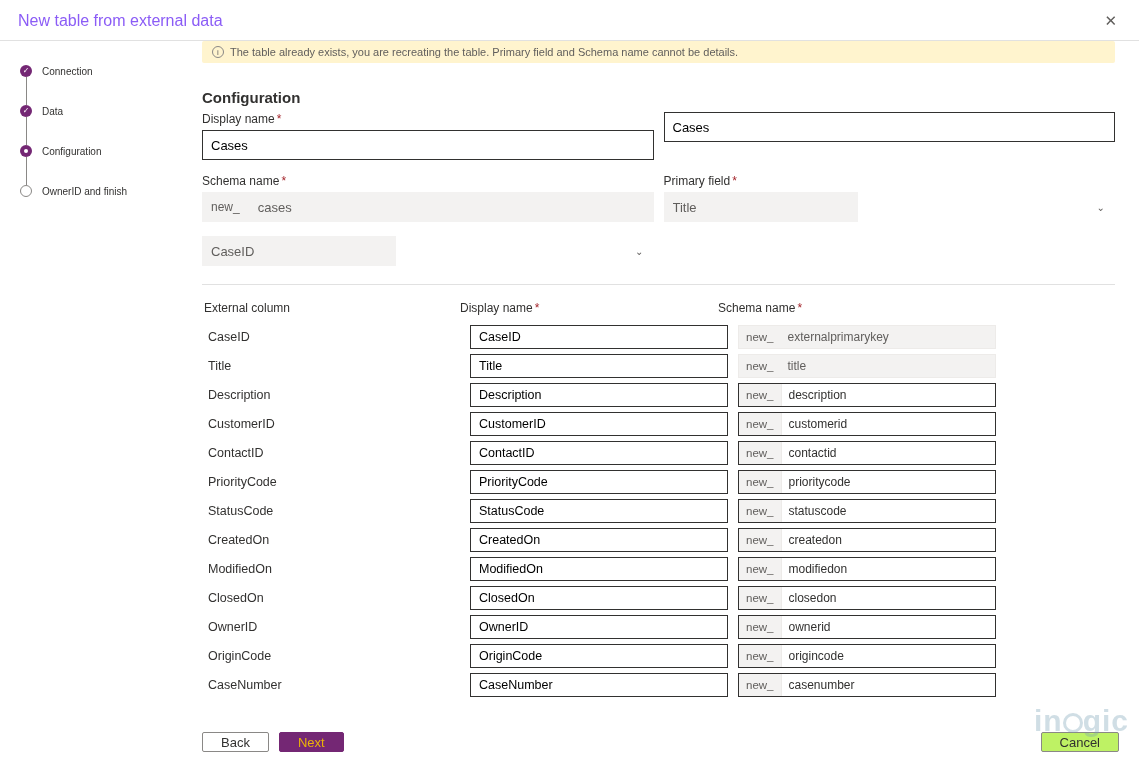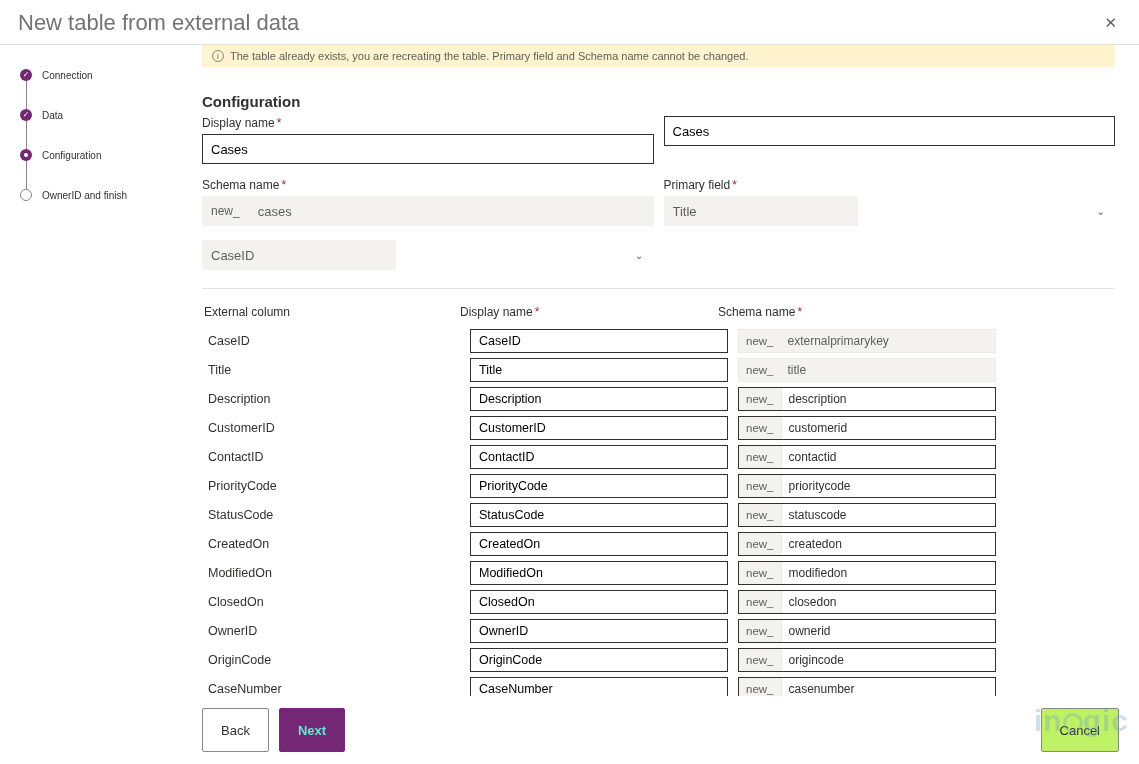--- a/index.html
+++ b/index.html
@@ -1,18 +1,18 @@
 <!DOCTYPE html>
 <html><head>
 <meta charset="utf-8">
 <style>
 * { box-sizing: border-box; margin: 0; padding: 0; }
 body { font-family: "Segoe UI", Arial, sans-serif; font-size: 13px; color: #323130; background: #fff; width: 1139px; height: 764px; overflow: hidden; position: relative; }
 .header { display: flex; align-items: center; justify-content: space-between; padding: 10px 16px 8px 18px; border-bottom: 1px solid #e1e1e1; }
-.header h1 { font-size: 22px; font-weight: 400; color: #737373; }
+.header h1 { font-size: 16px; font-weight: 400; color: #8b5cf6; }
 .close-x { font-size: 15px; color: #605e5c; cursor: pointer; padding: 2px 6px; }
 .body { display: flex; height: calc(100% - 40px); }
 .sidebar { width: 178px; padding: 24px 10px 10px 20px; }
 .step { display: flex; align-items: center; font-size: 10px; color: #323130; position: relative; }
 .step .dot { width: 12px; height: 12px; border-radius: 50%; margin-right: 10px; display: flex; align-items: center; justify-content: center; flex-shrink: 0; }
 .dot.done { background: #742774; }
 .dot.done::after { content: "✓"; color: #fff; font-size: 8px; line-height: 1; }
 .dot.active { background: #742774; }
 .dot.active::after { content: ""; width: 4px; height: 4px; background: #fff; border-radius: 50%; }
 .dot.pending { border: 1.5px solid #8a8886; background: #fff; }
@@ -42,23 +42,23 @@
 .col-row { display: flex; gap: 10px; margin-bottom: 5px; align-items: center; }
 .col-row .extname { width: 258px; font-size: 12.5px; padding-left: 6px; }
 .col-row .dispinput { width: 258px; height: 24px; border: 1px solid #323130; padding: 0 8px; font-size: 12.5px; font-family: inherit; }
 .col-row .schema { width: 258px; height: 24px; display: flex; border: 1px solid #323130; }
 .col-row .schema.locked { border: 1px solid #edebe9; background: #f3f2f1; }
 .col-row .schema .spfx { background: #f3f2f1; border-right: 1px solid #edebe9; display: flex; align-items: center; padding: 0 7px; font-size: 11.5px; color: #605e5c; }
 .col-row .schema.locked .spfx { border-right: none; }
 .col-row .schema .sval { flex: 1; padding: 0 7px; font-size: 12px; display: flex; align-items: center; }
 .col-row .schema.locked .sval { color: #605e5c; }
 .footer { position: absolute; bottom: 0; left: 178px; right: 0; padding: 12px 20px 12px 24px; display: flex; align-items: center; background: #fff; }
-.btn { height: 44px; padding: 0 18px; font-size: 13px; font-family: inherit; cursor: pointer; border-radius: 2px; }
+.btn { height: 20px; padding: 0 18px; font-size: 13px; font-family: inherit; cursor: pointer; border-radius: 2px; }
 .btn-secondary { background: #fff; border: 1px solid #8a8886; color: #323130; margin-right: 10px; }
-.btn-primary { background: #742774; border: 1px solid #742774; color: #5eead4; font-weight: 700; }
+.btn-primary { background: #742774; border: 1px solid #742774; color: #eab308; font-weight: 400; }
 .btn-cancel { margin-left: auto; background: #bef264; border: 1px solid #8a8886; color: #323130; }
 .watermark { position: absolute; right: 10px; bottom: 26px; font-size: 30px; font-weight: 600; color: rgba(120, 160, 180, 0.35); letter-spacing: 1px; pointer-events: none; font-family: Arial, sans-serif; }
 .watermark .o { display: inline-block; border: 3px solid rgba(120,160,180,0.35); width: 20px; height: 20px; border-radius: 50%; position: relative; top: 2px; }
 </style>
 </head>
 <body>
 
 <div class="header">
   <h1>New table from external data</h1>
   <span class="close-x">✕</span>
@@ -83,21 +83,21 @@
       <div class="connector"></div>
       <div class="step">
         <div class="dot pending"></div>
         <span>OwnerID and finish</span>
       </div>
     </div>
 
   <div class="main">
     <div class="warning-bar">
       <span class="wicon">i</span>
-      <span>The table already exists, you are recreating the table. Primary field and Schema name cannot be changed.</span>
+      <span>The table already exists, you are recreating the table. Primary field and Schema name cannot be details.</span>
     </div>
 
     <div class="section-title">Configuration</div>
 
     <div class="row2">
       <div class="field">
         <div class="label"><span>Display name</span><span class="req">*</span></div>
         <input class="input" value="Cases" style="">
       </div>
       <div class="field">

